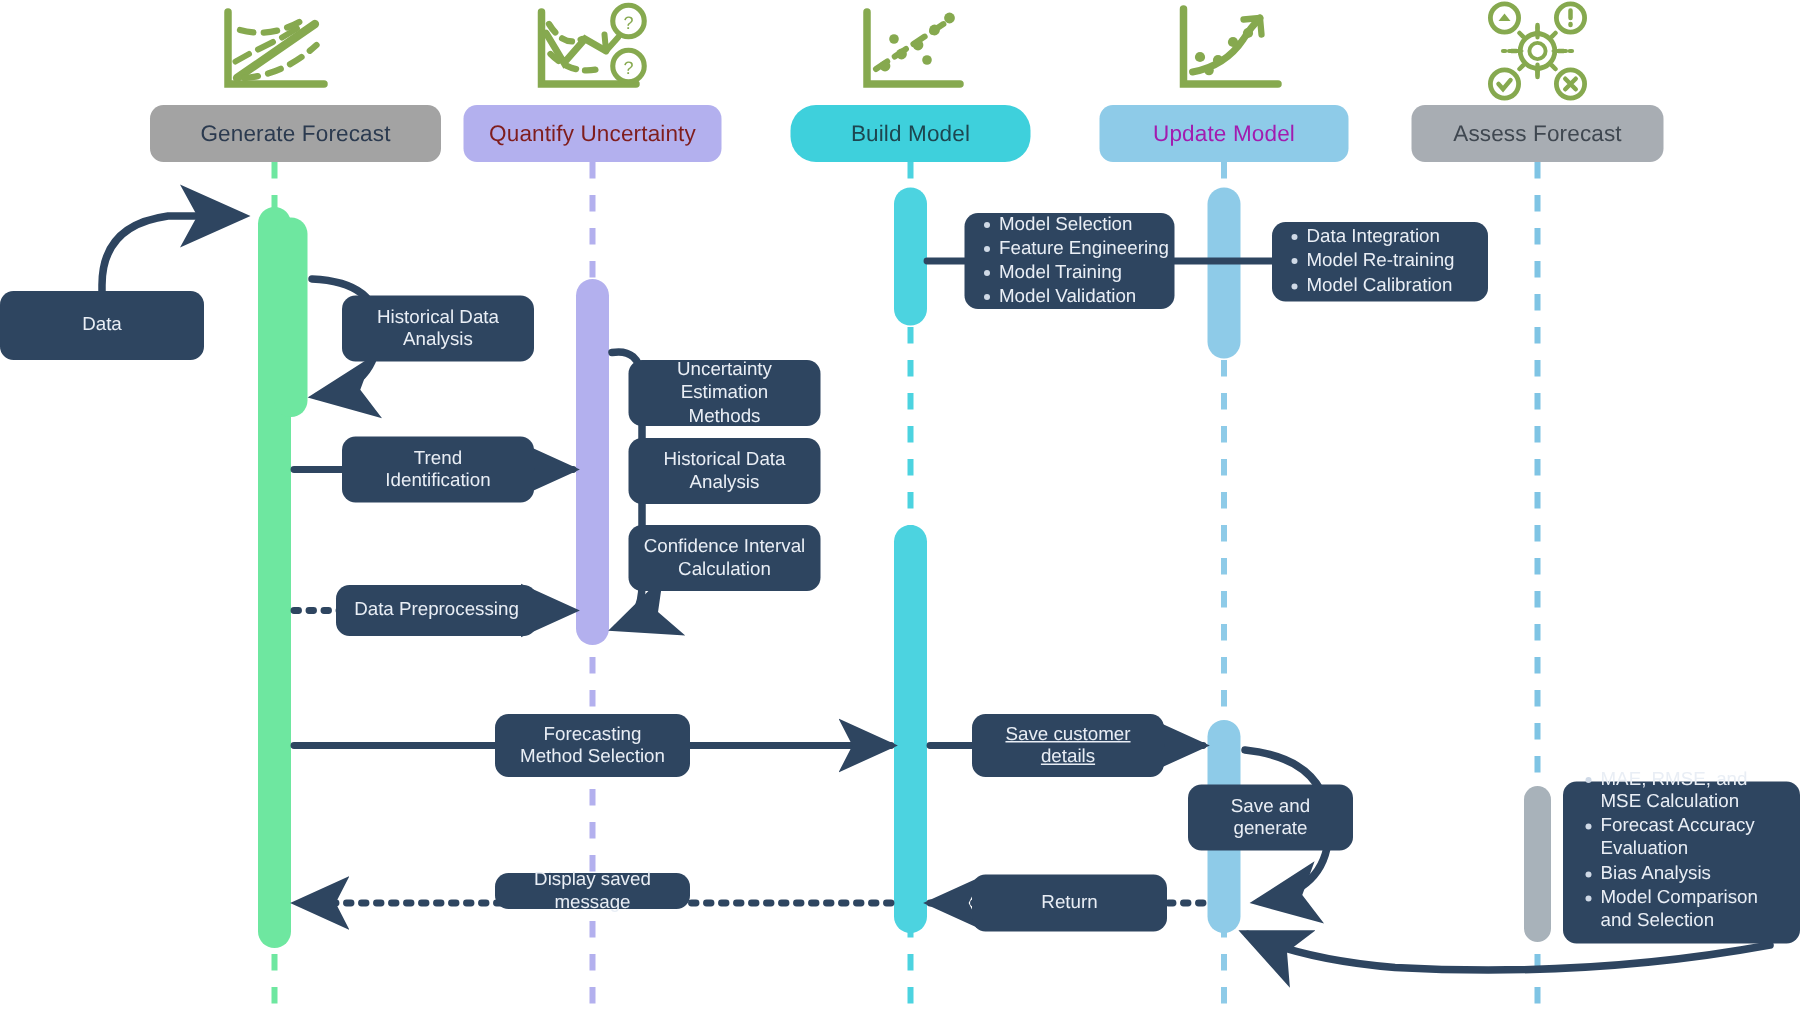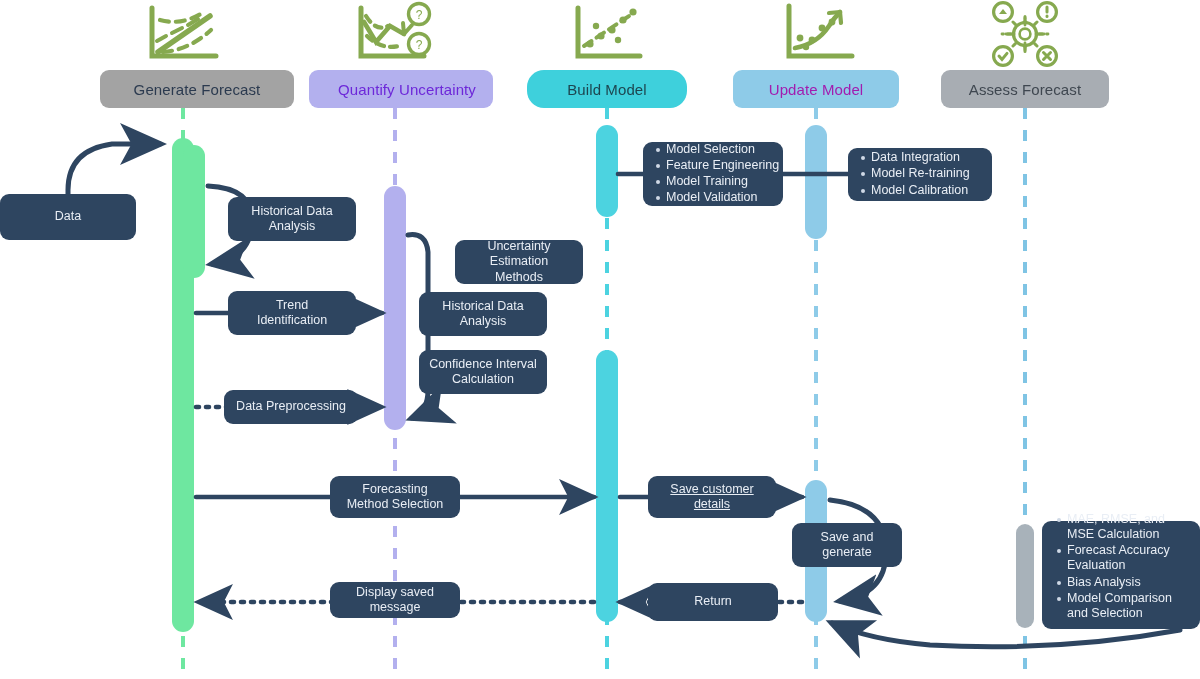--- a/index.html
+++ b/index.html
@@ -159,21 +159,21 @@
 
       <path d="M594,602 L198,602" stroke-dasharray="3 7" marker-end="url(#ah)"></path>
 
       <path d="M1180,630 Q1060,652 930,645 Q870,640 832,623" marker-end="url(#ahc)" stroke-width="5"></path>
     </g>
   </svg>
 
   <div class="hdr" style="left:100px;top:70px;width:194px;background:#a3a3a3;color:#2b3a4f;">
     <span>Generate Forecast</span>
   </div>
-  <div class="hdr" style="left:309px;top:70px;width:172px;background:#b3b0ee;color:#6d28d9;padding-left:12px;">
+  <div class="hdr" style="left:309px;top:70px;width:172px;background:#b3b0ee;color:#7f1d1d;">
     <span>Quantify Uncertainty</span>
   </div>
   <div class="hdr" style="left:527px;top:70px;width:160px;background:#3ed0dc;color:#1d4650;border-radius:17px;">
     <span>Build Model</span>
   </div>
   <div class="hdr" style="left:733px;top:70px;width:166px;background:#8ecbe8;color:#a21caf;">
     <span>Update Model</span>
   </div>
   <div class="hdr" style="left:941px;top:70px;width:168px;background:#a8adb3;color:#3f4750;">
     <span>Assess Forecast</span>
@@ -190,21 +190,21 @@
 
   <div class="msg" style="left:228px;top:291px;width:128px;height:44px;white-space:pre-line;">
     <span>Trend
 Identification</span>
   </div>
 
   <div class="msg" style="left:224px;top:390px;width:134px;height:34px;">
     <span>Data Preprocessing</span>
   </div>
 
-  <div class="msg" style="left:419px;top:240px;width:128px;height:44px;white-space:pre-line;margin-left:36px;">
+  <div class="msg" style="left:419px;top:240px;width:128px;height:44px;white-space:pre-line;">
     <span>Uncertainty
 Estimation Methods</span>
   </div>
 
   <div class="msg" style="left:419px;top:292px;width:128px;height:44px;white-space:pre-line;">
     <span>Historical Data
 Analysis</span>
   </div>
 
   <div class="msg" style="left:419px;top:350px;width:128px;height:44px;white-space:pre-line;">
@@ -241,21 +241,21 @@
 
   <div class="msg" style="left:792px;top:523px;width:110px;height:44px;white-space:pre-line;">
     <span>Save and
 generate</span>
   </div>
 
   <div class="msg" style="left:648px;top:583px;width:130px;height:38px;">
     <span>Return</span>
   </div>
 
-  <div class="msg" style="left:330px;top:582px;width:130px;height:36px;white-space:pre-line;">
+  <div class="msg" style="left:330px;top:582px;width:130px;height:24px;white-space:pre-line;">
     <span>Display saved
 message</span>
   </div>
 
   <div class="msg left" style="left:1042px;top:521px;width:158px;height:108px;padding:6px 6px 22px 12px;">
     <ul>
       <li class="wrap">MAE, RMSE, and MSE Calculation</li>
       <li class="wrap">Forecast Accuracy Evaluation</li>
       <li class="wrap">Bias Analysis</li>
       <li class="wrap">Model Comparison and Selection</li>

